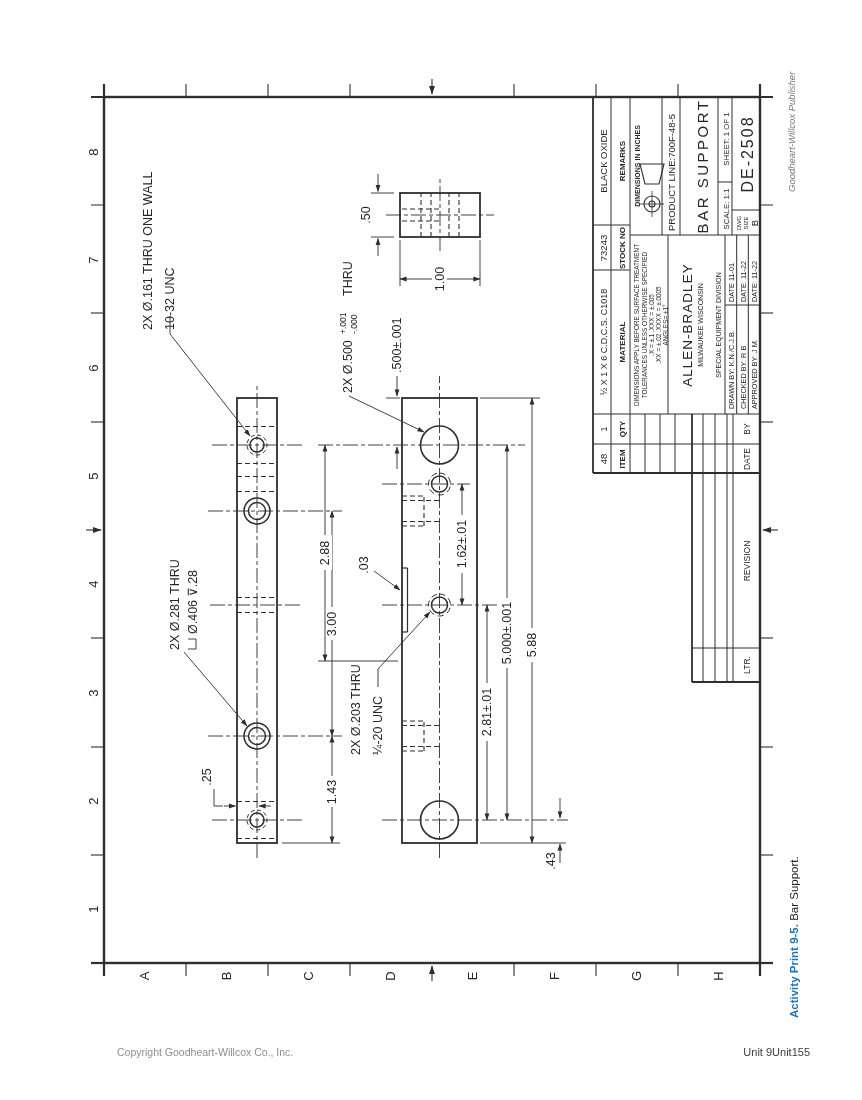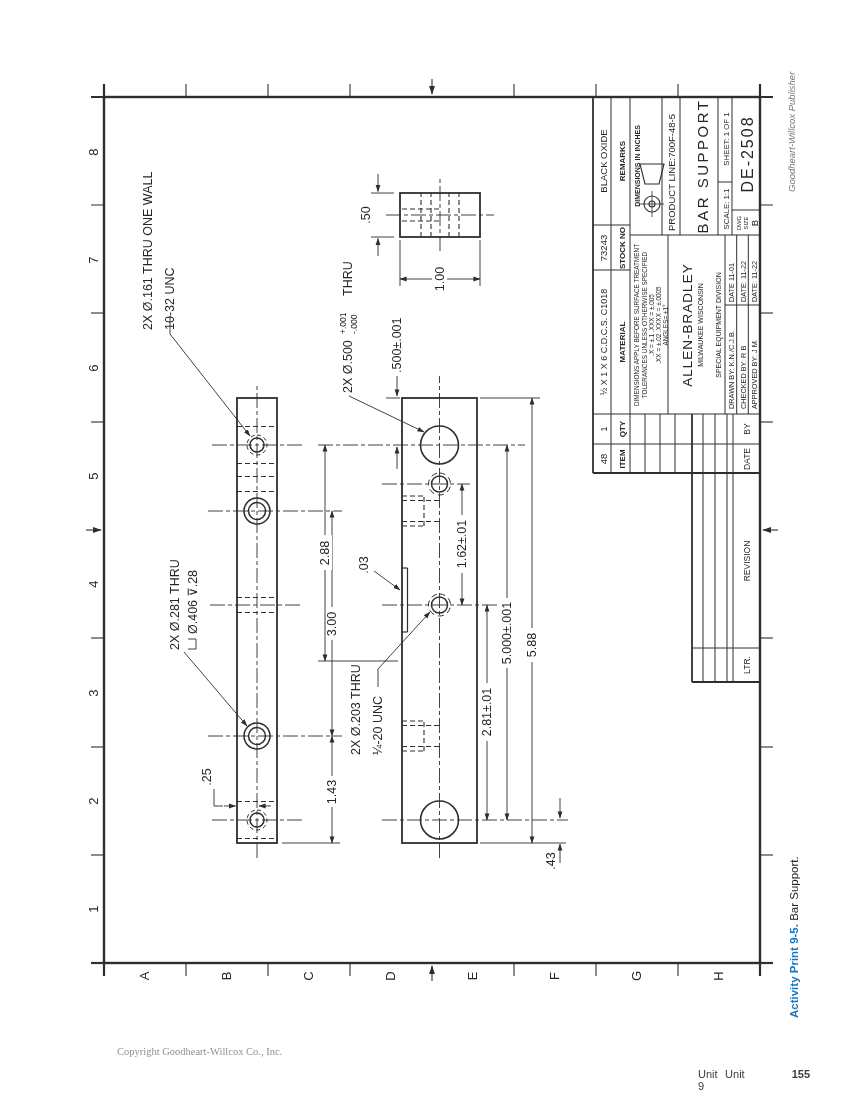--- a/index.html
+++ b/index.html
@@ -6,24 +6,24 @@
   body{width:862px;height:1100px;position:relative;overflow:hidden;
        font-family:"Liberation Sans", sans-serif;color:#222;}
   #drawing{position:absolute;left:-30px;top:160px;width:920px;height:740px;
            transform:rotate(-90deg);}
   svg{display:block;}
   svg text{font-family:"Liberation Sans", sans-serif;fill:#262626;}
   .rot{position:absolute;transform:rotate(-90deg);transform-origin:0 0;white-space:nowrap;}
   #publisher-credit{left:786px;top:192px;width:150px;font-size:9.5px;font-style:italic;color:#7a7a7a;}
   #caption{left:788px;top:1018px;width:190px;font-size:11.5px;}
   #caption .cap-label{font-weight:bold;}
-  #footer-left{position:absolute;left:117px;top:1046px;font-size:10.5px;color:#8f8f8f;font-family:Liberation Serif, serif;}
-  #footer-right{position:absolute;left:698px;top:1068px;width:112px;display:flex;
+  #footer-left{position:absolute;left:117px;top:1046px;font-size:10.5px;color:#8f8f8f;}
+  #footer-right{position:absolute;left:698px;top:1046px;width:112px;display:flex;
                 justify-content:flex-end;font-size:11px;color:#3d3d3d;}
-  #footer-right .pg{font-weight:bold;margin-left:47px;}
+  #footer-right .pg{font-weight:normal;}
 </style>
 </head>
 <body>
 
 <div id="drawing">
 <svg width="920" height="740" viewBox="0 0 920 740" xmlns="http://www.w3.org/2000/svg">
   <defs>
     <marker id="arr" viewBox="0 0 10 10" refX="9.2" refY="5" markerWidth="8" markerHeight="8" orient="auto-start-reverse">
       <path d="M0,1.6 L10,5 L0,8.4 z" fill="#2e2e2e"></path>
     </marker>

